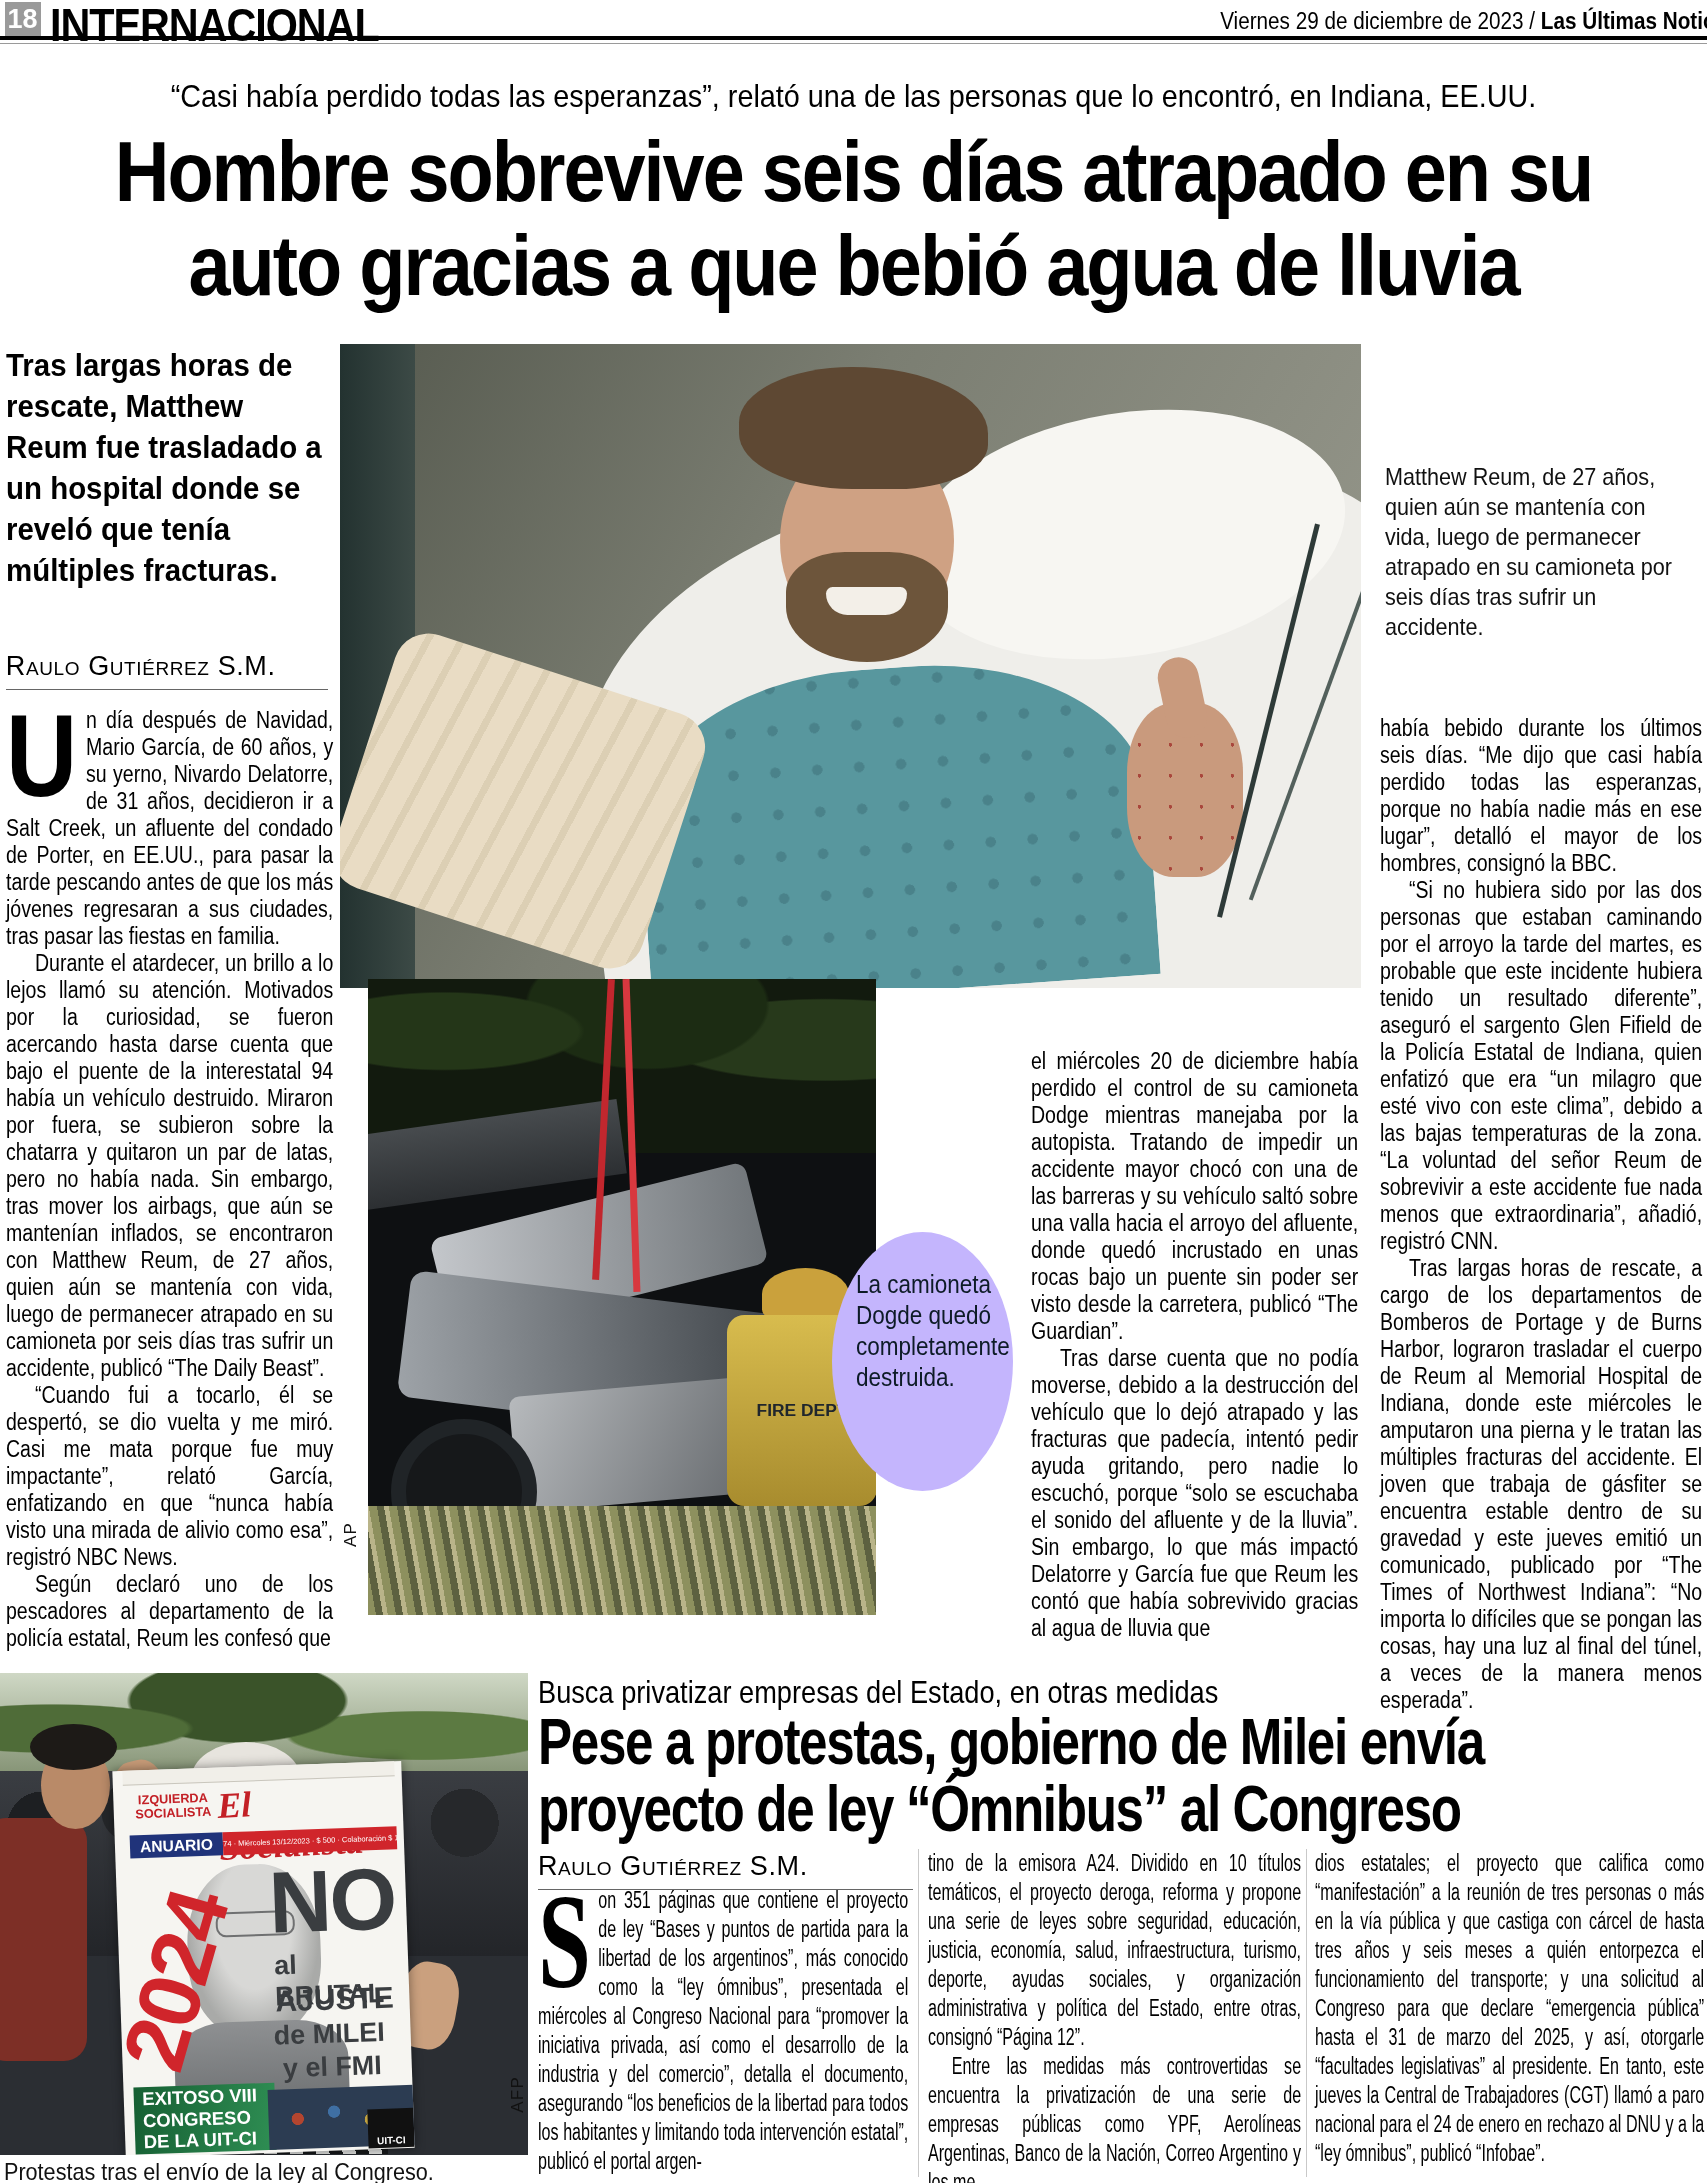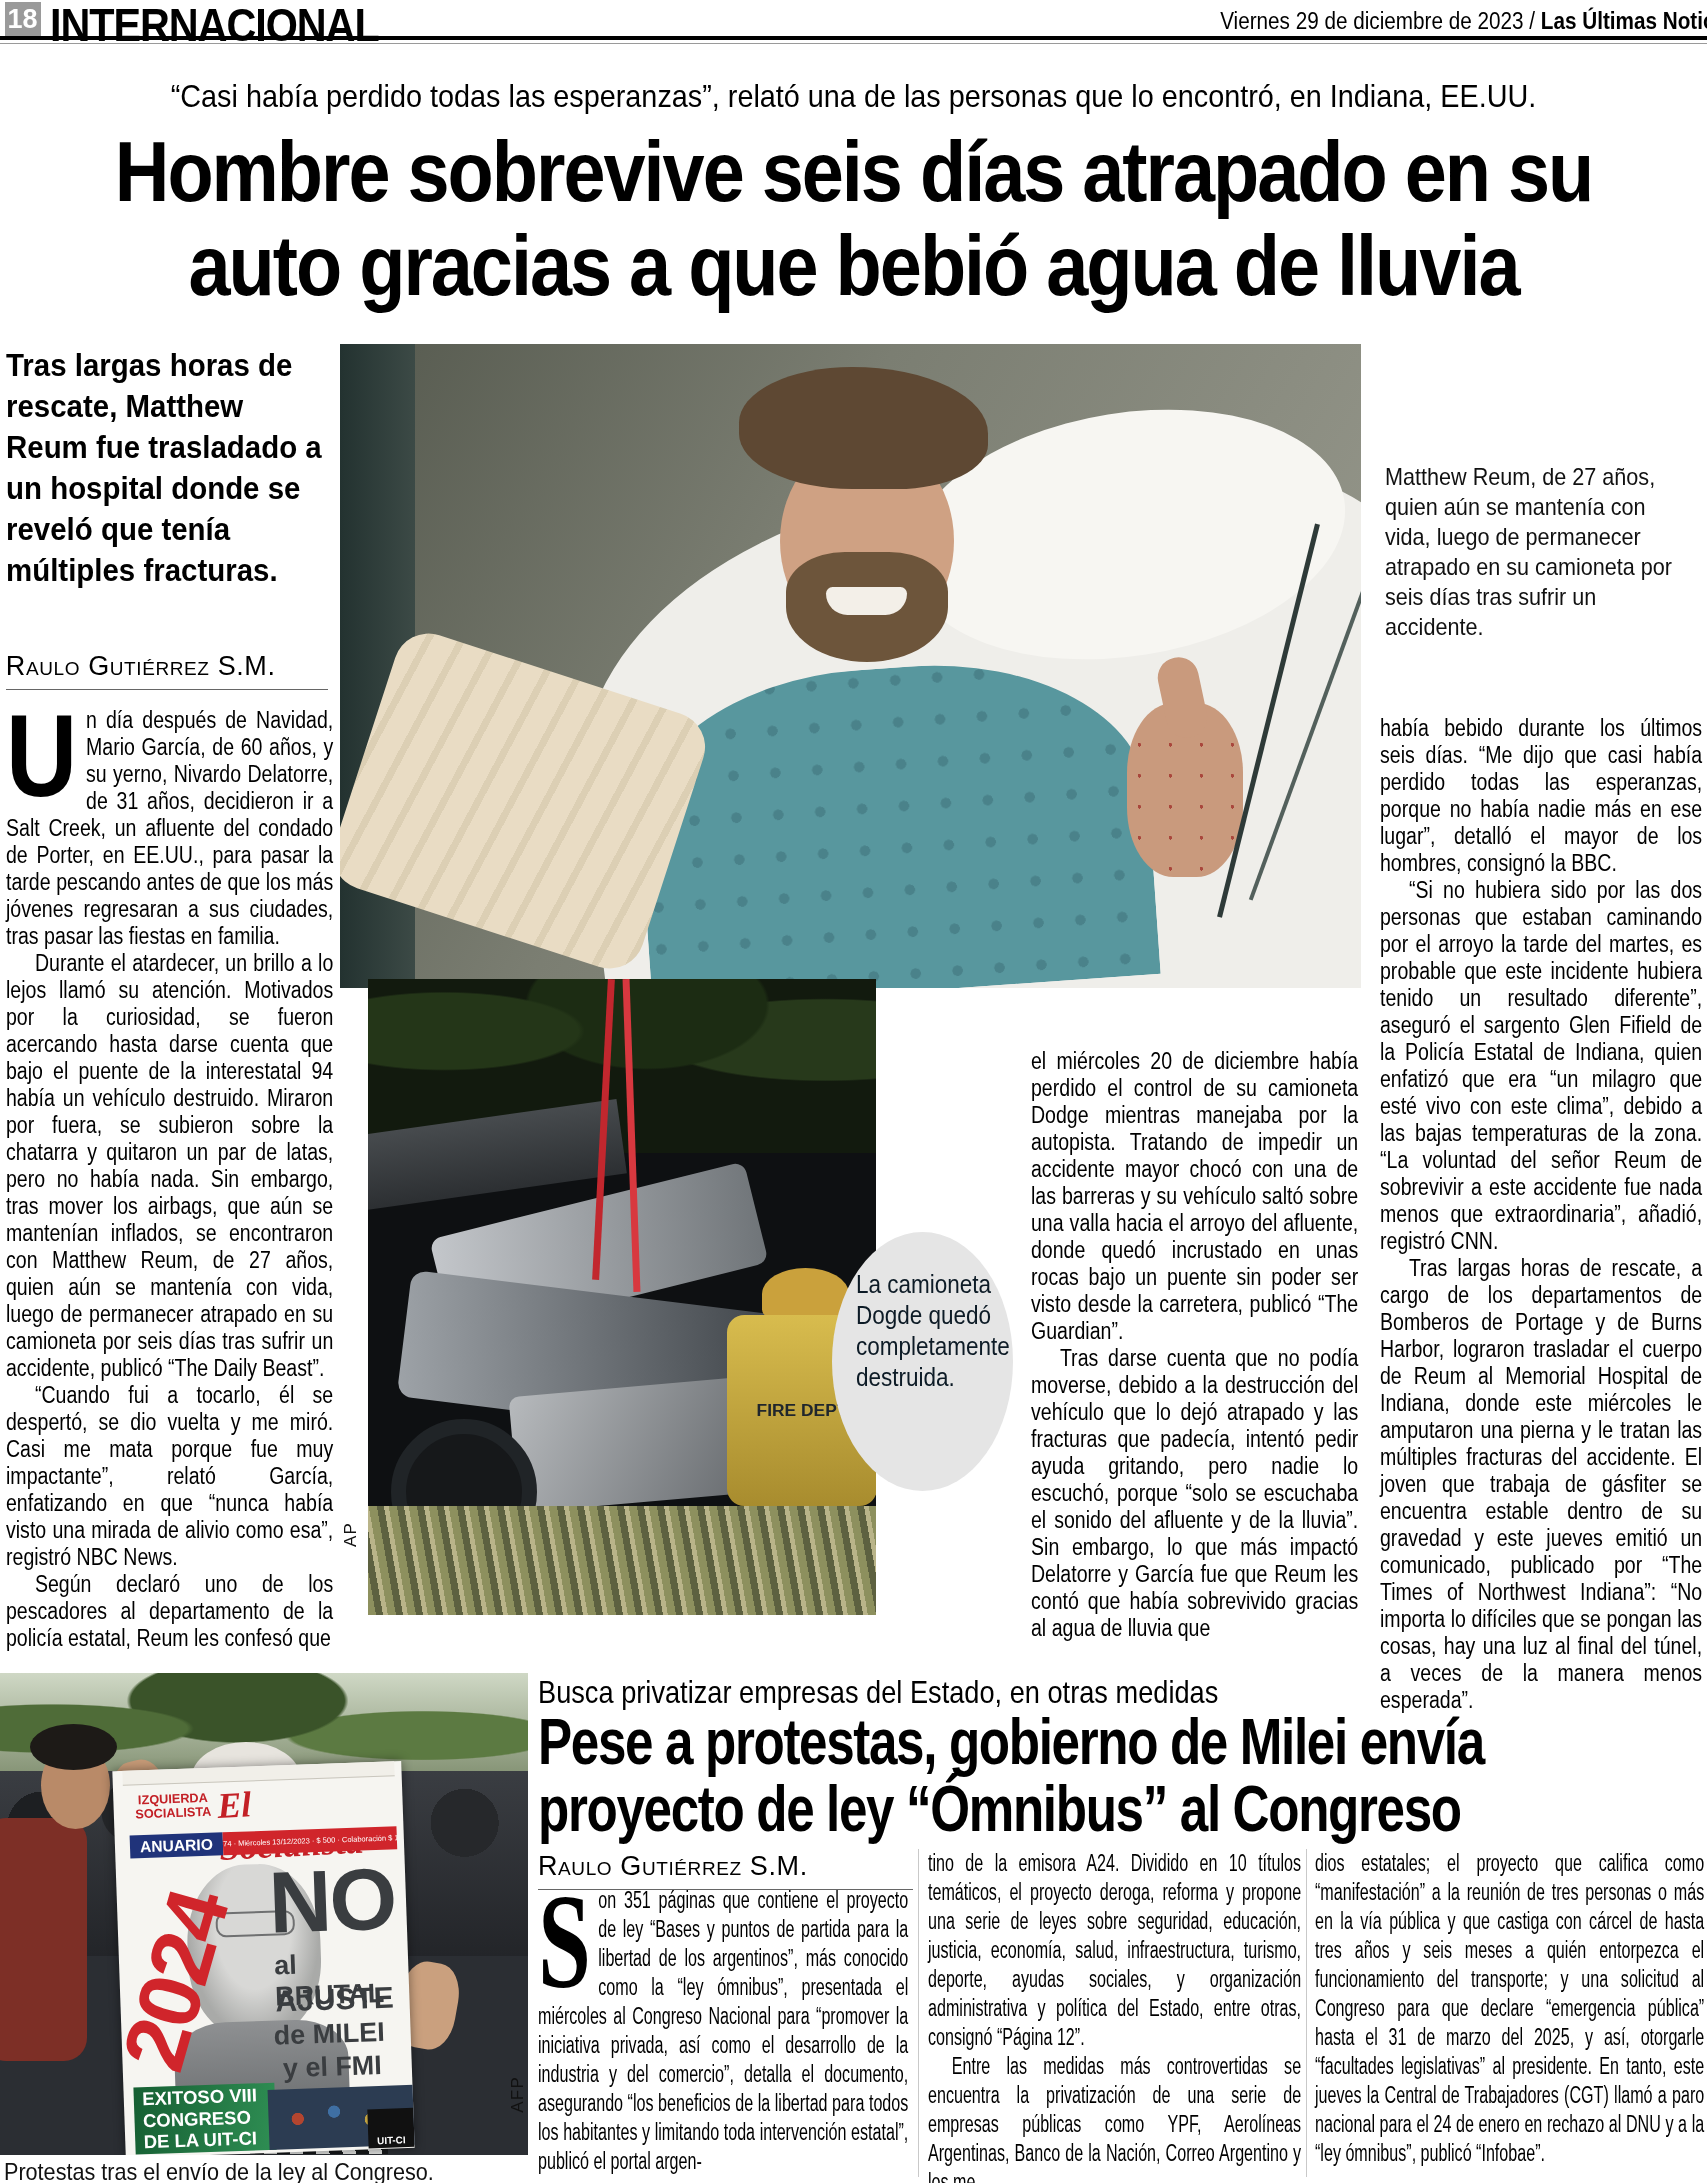--- a/index.html
+++ b/index.html
@@ -34,21 +34,21 @@
   .colL{left:5.8px;top:707px;width:385px;}
   .colM{left:1031px;top:1048px;width:385px;}
   .colR{left:1380px;top:715px;width:379px;}
   .dropcap{float:left;font-weight:700;font-size:116px;line-height:87px;margin:5.8px 10.4px 0 0;}
   .dropcap.serif{font-family:"Liberation Serif",serif;font-size:136px;line-height:98px;}
   .capR{left:1385px;top:462px;width:341px;font-size:24px;line-height:30px;
         transform:scaleX(.9);transform-origin:0 0;color:#111;}
   .photo{position:absolute;overflow:hidden;}
   .vcred{position:absolute;writing-mode:vertical-rl;transform:rotate(180deg);
          font-size:17px;letter-spacing:1.2px;color:#111;}
-  .circlecap{left:832px;top:1232px;width:181px;height:259px;border-radius:50%;background:#e5e5e5;}
+  .circlecap{left:832px;top:1232px;width:181px;height:259px;border-radius:50%;background:#c4b5fd;}
   .circlecap .txt{position:absolute;left:24px;top:37px;width:174px;font-size:25px;line-height:31px;
                   transform:scaleX(.9);transform-origin:0 0;color:#0d1b26;}
   
   .kick2{left:538px;top:1674px;font-size:32px;transform:scaleX(.85);transform-origin:0 0;white-space:nowrap;}
   .h2{left:538px;top:1709px;width:1331px;font-weight:700;font-size:64px;line-height:67px;
       letter-spacing:-1.7px;transform:scaleX(.8);transform-origin:0 0;}
   .bl2{left:538px;top:1851px;width:375px;}
   .bodycol2{text-align:justify;font-size:23px;line-height:29px;
             transform:scaleX(.7);transform-origin:0 0;}
   .bodycol2 p{margin:0;text-indent:34px;}

